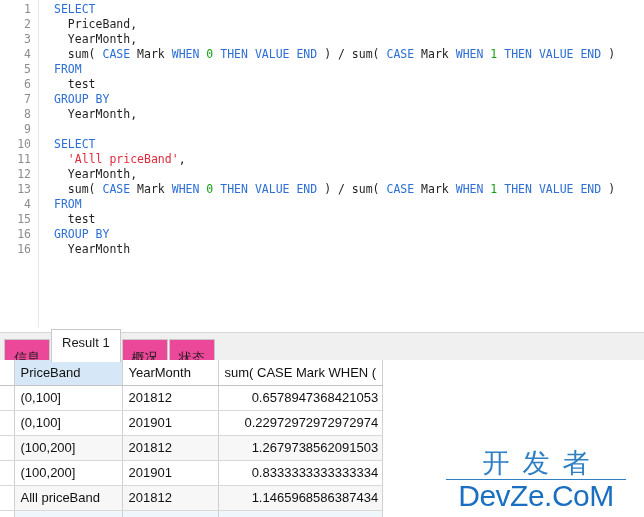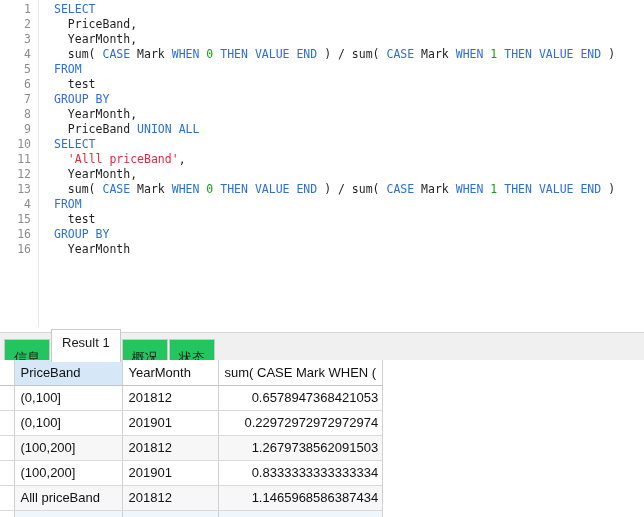--- a/index.html
+++ b/index.html
@@ -101,21 +101,21 @@
     align-items: flex-end;
     height: 27px;
   }
   .tab {
     position: relative;
     height: 22px;
     line-height: 22px;
     padding: 7px 9px;
     font-size: 13px;
     color: #1a1a1a;
-    background: #22c55e;
+    background: #ec4899;
     border: 1px solid #c8c8c8;
     border-bottom: none;
     margin-right: 1px;
     box-sizing: border-box;
     cursor: default;
     font-family: "Liberation Sans", "DejaVu Sans", sans-serif;
   }
   .tab.active {
     height: 33px;
     line-height: 25px;
@@ -238,21 +238,21 @@
     <div class="gutter-rule"></div>
     <div class="code-lines">
         <div class="code-line"><span class="lineno">1</span><span class="codetext"><span class="kw">SELECT</span></span></div>
         <div class="code-line"><span class="lineno">2</span><span class="codetext"><span class="pln">  PriceBand,</span></span></div>
         <div class="code-line"><span class="lineno">3</span><span class="codetext"><span class="pln">  YearMonth,</span></span></div>
         <div class="code-line"><span class="lineno">4</span><span class="codetext"><span class="pln">  sum( </span><span class="kw">CASE</span><span class="pln"> Mark </span><span class="kw">WHEN</span><span class="pln"> </span><span class="num">0</span><span class="pln"> </span><span class="kw">THEN</span><span class="pln"> </span><span class="kw">VALUE</span><span class="pln"> </span><span class="kw">END</span><span class="pln"> ) / sum( </span><span class="kw">CASE</span><span class="pln"> Mark </span><span class="kw">WHEN</span><span class="pln"> </span><span class="num">1</span><span class="pln"> </span><span class="kw">THEN</span><span class="pln"> </span><span class="kw">VALUE</span><span class="pln"> </span><span class="kw">END</span><span class="pln"> )</span></span></div>
         <div class="code-line"><span class="lineno">5</span><span class="codetext"><span class="kw">FROM</span></span></div>
         <div class="code-line"><span class="lineno">6</span><span class="codetext"><span class="pln">  test</span></span></div>
         <div class="code-line"><span class="lineno">7</span><span class="codetext"><span class="kw">GROUP BY</span></span></div>
         <div class="code-line"><span class="lineno">8</span><span class="codetext"><span class="pln">  YearMonth,</span></span></div>
-        <div class="code-line"><span class="lineno">9</span><span class="codetext"><span class="pln">  PriceBand </span><span class="kw">UNION ALL</span></span></div>
+        <div class="code-line"><span class="lineno">9</span></div>
         <div class="code-line"><span class="lineno">10</span><span class="codetext"><span class="kw">SELECT</span></span></div>
         <div class="code-line"><span class="lineno">11</span><span class="codetext"><span class="pln">  </span><span class="str">'Alll priceBand'</span><span class="pln">,</span></span></div>
         <div class="code-line"><span class="lineno">12</span><span class="codetext"><span class="pln">  YearMonth,</span></span></div>
         <div class="code-line"><span class="lineno">13</span><span class="codetext"><span class="pln">  sum( </span><span class="kw">CASE</span><span class="pln"> Mark </span><span class="kw">WHEN</span><span class="pln"> </span><span class="num">0</span><span class="pln"> </span><span class="kw">THEN</span><span class="pln"> </span><span class="kw">VALUE</span><span class="pln"> </span><span class="kw">END</span><span class="pln"> ) / sum( </span><span class="kw">CASE</span><span class="pln"> Mark </span><span class="kw">WHEN</span><span class="pln"> </span><span class="num">1</span><span class="pln"> </span><span class="kw">THEN</span><span class="pln"> </span><span class="kw">VALUE</span><span class="pln"> </span><span class="kw">END</span><span class="pln"> )</span></span></div>
         <div class="code-line"><span class="lineno">4</span><span class="codetext"><span class="kw">FROM</span></span></div>
         <div class="code-line"><span class="lineno">15</span><span class="codetext"><span class="pln">  test</span></span></div>
         <div class="code-line"><span class="lineno">16</span><span class="codetext"><span class="kw">GROUP BY</span></span></div>
         <div class="code-line"><span class="lineno">16</span><span class="codetext"><span class="pln">  YearMonth</span></span></div>
       </div>
   </div>
@@ -318,14 +318,19 @@
             <td class="marker"></td>
             <td>Alll priceBand</td>
             <td>201901</td>
             <td class="num-cell">0.5</td>
           </tr>
         </tbody>
     </table>
   </div>
 
 
+  <div class="wm-brand">
+    <div class="wm-cn">开发者</div>
+    <div class="wm-line"></div>
+    <div class="wm-en">DevZe.CoM</div>
+  </div>
 
 </div>
 
 </body></html>

